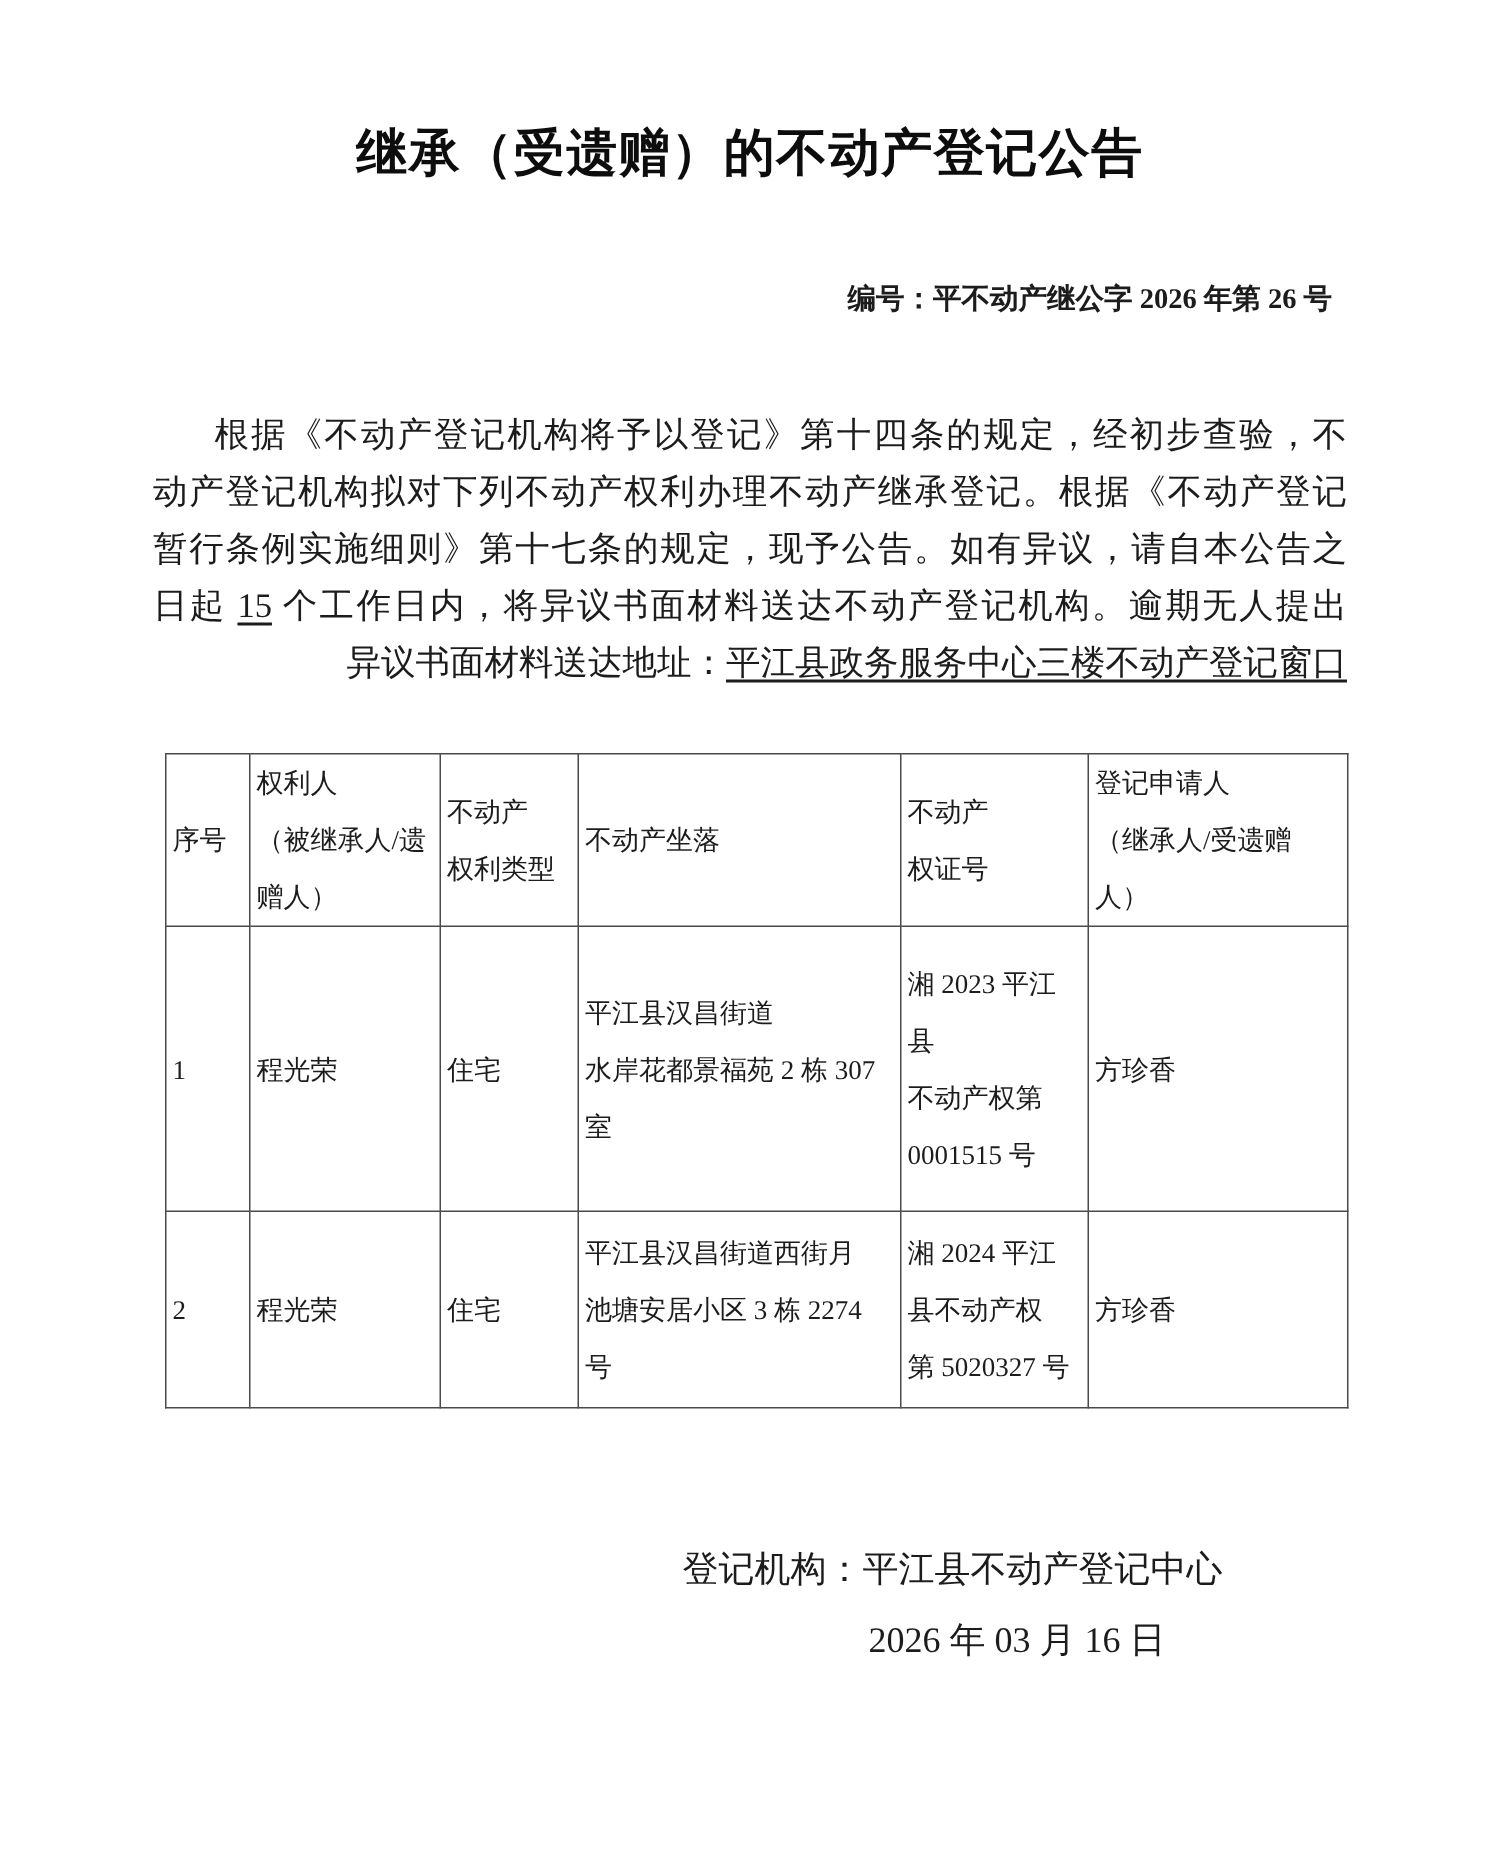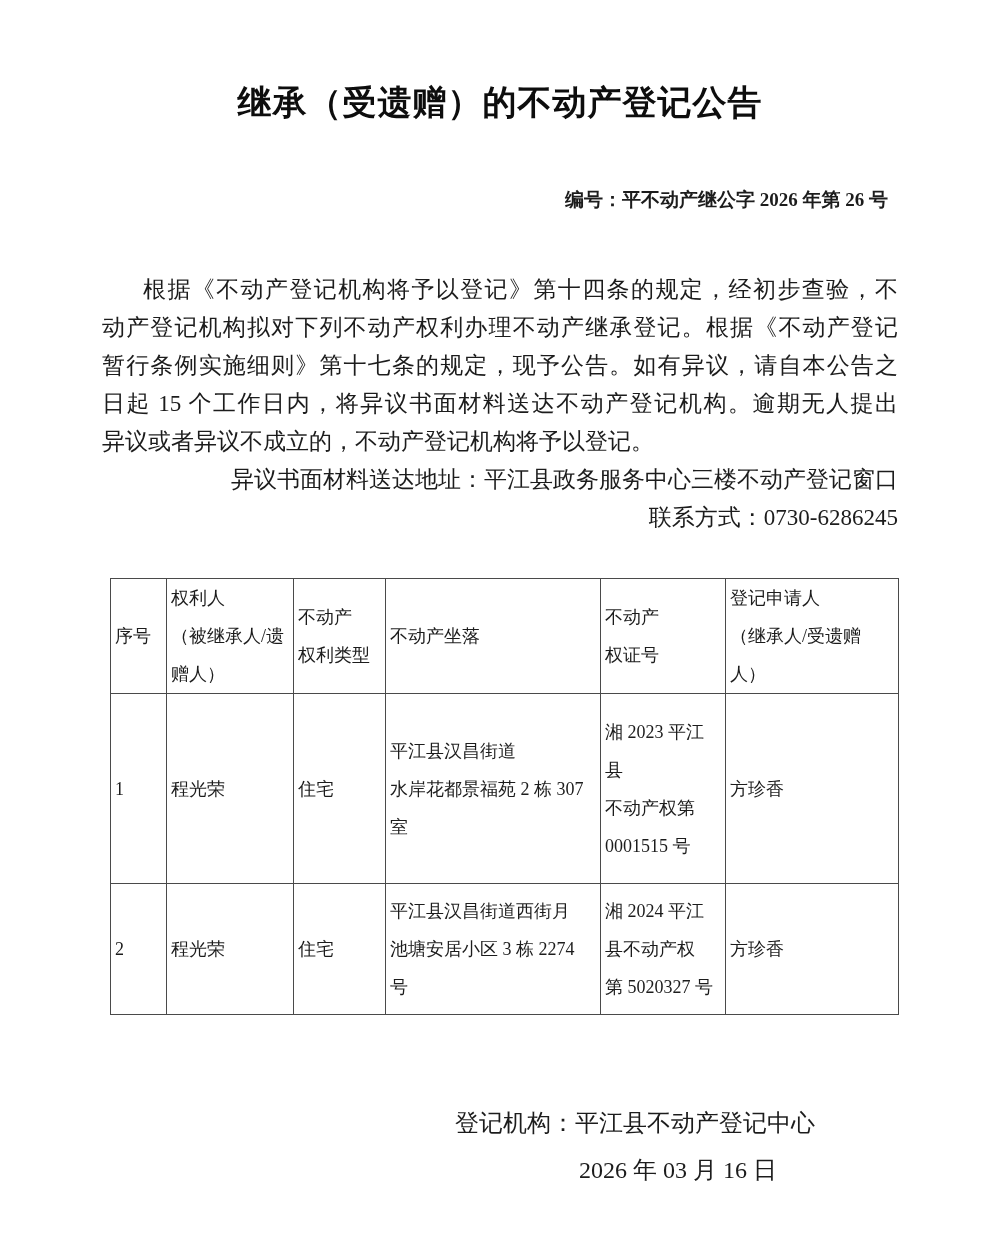--- a/index.html
+++ b/index.html
@@ -49,20 +49,21 @@
     text-align-last: justify;
   }
   .bline.first {
     text-indent: 41px;
   }
   .bline.ind {
     text-indent: 45px;
     text-align: right;
   }
   .u {
+    text-decoration: underline;
     text-underline-offset: 4px;
   }
   table.prop-table {
     margin-top: 41px;
     margin-left: 8px;
     border-collapse: collapse;
     table-layout: fixed;
     width: 788px;
     font-size: 18px;
     line-height: 38px;
@@ -94,23 +95,21 @@
 
   <h1 class="doc-title">继承（受遗赠）的不动产登记公告</h1>
 
   <div class="doc-number">编号：平不动产继公字 2026 年第 26 号</div>
 
   <div class="body-block">
     <div class="bline jl first">根据《不动产登记机构将予以登记》第十四条的规定，经初步查验，不</div>
     <div class="bline jl">动产登记机构拟对下列不动产权利办理不动产继承登记。根据《不动产登记</div>
     <div class="bline jl">暂行条例实施细则》第十七条的规定，现予公告。如有异议，请自本公告之</div>
     <div class="bline jl"><span>日起 </span><span class="u">15</span><span> 个工作日内，将异议书面材料送达不动产登记机构。逾期无人提出</span></div>
-    <div class="bline">异议或者异议不成立的，不动产登记机构将予以登记。</div>
     <div class="bline ind"><span>异议书面材料送达地址：</span><span class="u">平江县政务服务中心三楼不动产登记窗口</span></div>
-    <div class="bline ind"><span>联系方式：</span><span class="u">0730-6286245</span></div>
   </div>
 
   <table class="prop-table">
     <colgroup>
       <col style="width:56px">
       <col style="width:127px">
       <col style="width:92px">
       <col style="width:215px">
       <col style="width:125px">
       <col style="width:173px">

